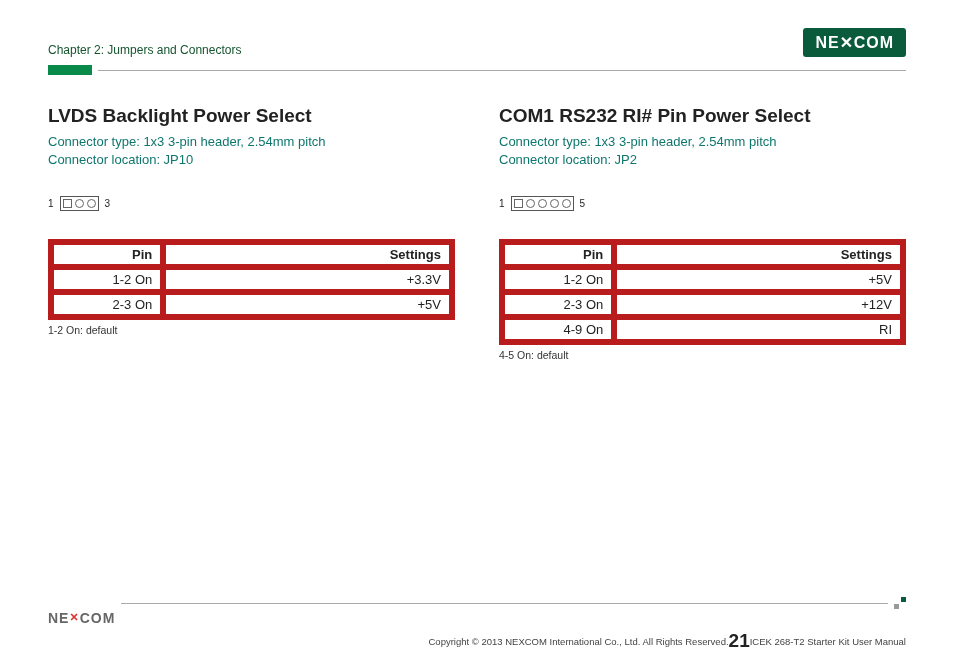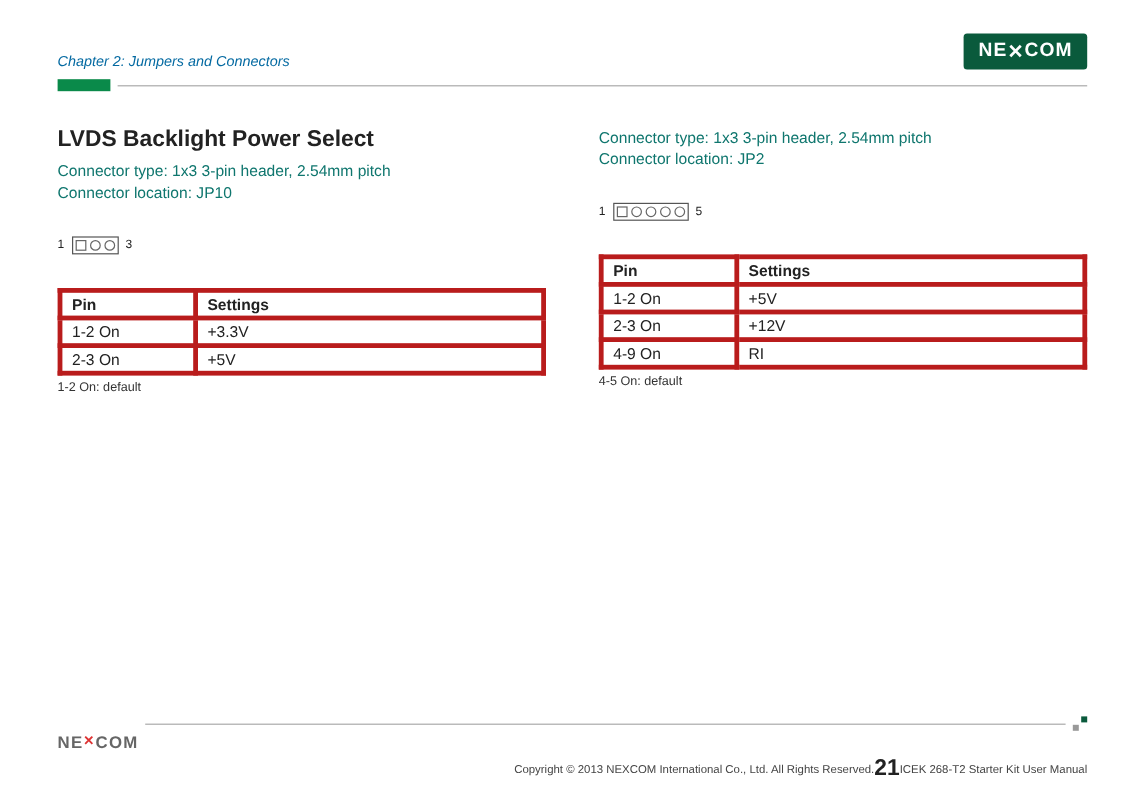--- a/index.html
+++ b/index.html
@@ -12,21 +12,21 @@
     position: relative;
     padding: 28px 48px 0 48px;
   }
   
   .header {
     display: flex;
     justify-content: space-between;
     align-items: flex-end;
     padding-bottom: 4px;
   }
-  .chapter { font-size: 12px; color: #0369a1; font-style: italic; }
+  .chapter { font-size: 12px; color: #14532d; }
   .logo-top {
     background: #0a5a3c;
     color: #fff;
     font-weight: 700;
     letter-spacing: 1px;
     padding: 5px 12px;
     border-radius: 3px;
     font-size: 16px;
     display: inline-flex;
     align-items: center;
@@ -60,23 +60,23 @@
   }
   .pin.sq { border-radius:0; }
 
   
   table {
     border-collapse: collapse;
     width: 100%;
     font-size: 13px;
   }
   th, td {
-    border: 4px solid #b91c1c;
+    border: 6px solid #b91c1c;
     padding: 2px 8px;
-    text-align: left;
+    text-align: right;
   }
   th { font-weight: 700; }
   th.pin-col, td.pin-col { width: 28%; }
   .note { font-size: 10.5px; color: #333; margin-top: 4px; }
 
   
   .footer {
     position: absolute;
     left: 48px; right: 48px; bottom: 20px;
   }
@@ -149,20 +149,21 @@
         <tr>
           <td class="pin-col">2-3 On</td>
           <td>+5V</td>
         </tr>
       </tbody>
     </table>
     <div class="note">1-2 On: default</div>
   </div>
 
   <div class="col">
+    <h2>COM1 RS232 RI# Pin Power Select</h2>
     <div class="meta">
       <div>Connector type: 1x3 3-pin header, 2.54mm pitch</div>
       <div>Connector location: JP2</div>
     </div>
     <div class="jumper-wrap">
       <span>1</span>
       <span class="jumper">
         <span class="pin sq"></span>
         <span class="pin"></span>
         <span class="pin"></span>

